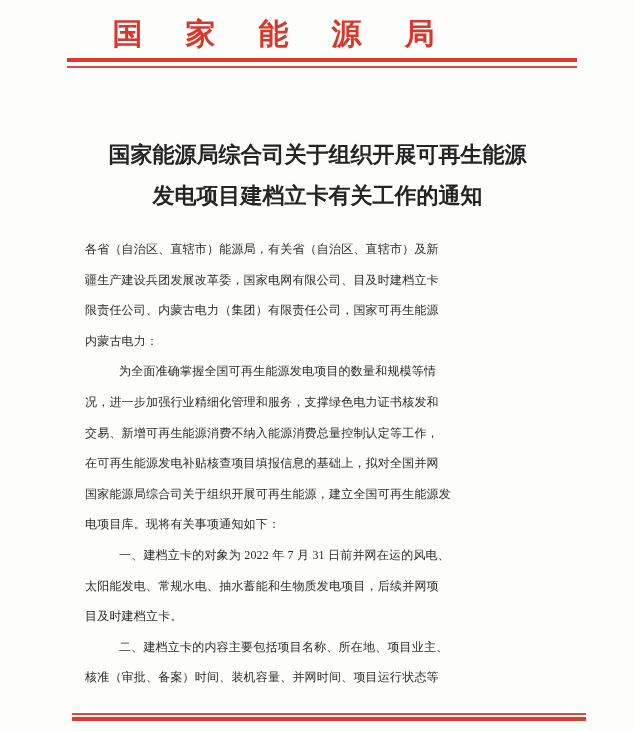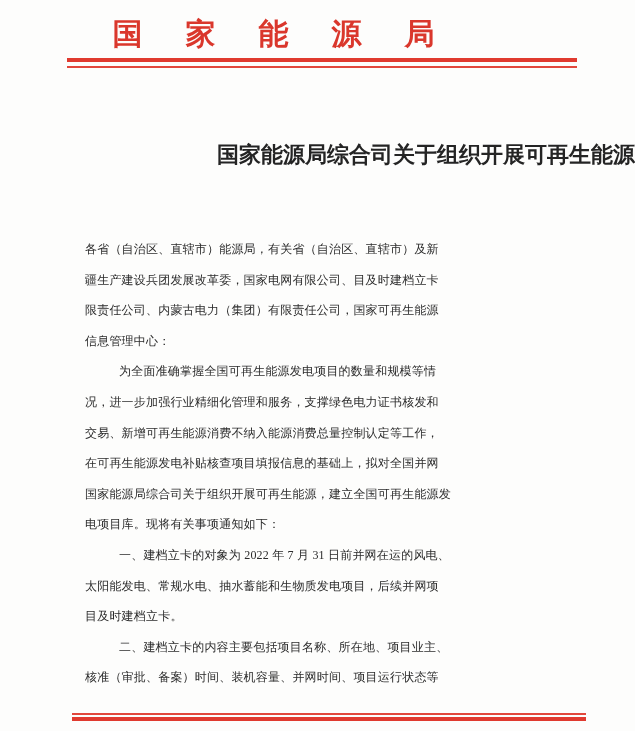--- a/index.html
+++ b/index.html
@@ -45,21 +45,21 @@
     margin-top: 4px;
     background: #e2473c;
   }
 
   
   .doc-title {
     position: absolute;
     top: 134px;
     left: 0;
     width: 635px;
-    text-align: right;
+    text-align: center;
     font-size: 22px;
     line-height: 41px;
     font-weight: bold;
     color: #242424;
   }
 
   
   .doc-body {
     position: absolute;
     top: 234px;
@@ -101,27 +101,28 @@
 
   <div class="letterhead-title">国家能源局</div>
 
   <div class="head-rule">
     <div class="rule-thick"></div>
     <div class="rule-thin"></div>
   </div>
 
   <div class="doc-title">
     <div>国家能源局综合司关于组织开展可再生能源</div>
+    <div>发电项目建档立卡有关工作的通知</div>
   </div>
 
   <div class="doc-body">
       <div class="line">各省（自治区、直辖市）能源局，有关省（自治区、直辖市）及新</div>
       <div class="line">疆生产建设兵团发展改革委，国家电网有限公司、目及时建档立卡</div>
       <div class="line">限责任公司、内蒙古电力（集团）有限责任公司，国家可再生能源</div>
-      <div class="line">信息管理中心：</div>
+      <div class="line">内蒙古电力：</div>
       <div class="line indent">为全面准确掌握全国可再生能源发电项目的数量和规模等情</div>
       <div class="line">况，进一步加强行业精细化管理和服务，支撑绿色电力证书核发和</div>
       <div class="line">交易、新增可再生能源消费不纳入能源消费总量控制认定等工作，</div>
       <div class="line">在可再生能源发电补贴核查项目填报信息的基础上，拟对全国并网</div>
       <div class="line">国家能源局综合司关于组织开展可再生能源，建立全国可再生能源发</div>
       <div class="line">电项目库。现将有关事项通知如下：</div>
       <div class="line indent">一、建档立卡的对象为 2022 年 7 月 31 日前并网在运的风电、</div>
       <div class="line">太阳能发电、常规水电、抽水蓄能和生物质发电项目，后续并网项</div>
       <div class="line">目及时建档立卡。</div>
       <div class="line indent">二、建档立卡的内容主要包括项目名称、所在地、项目业主、</div>

